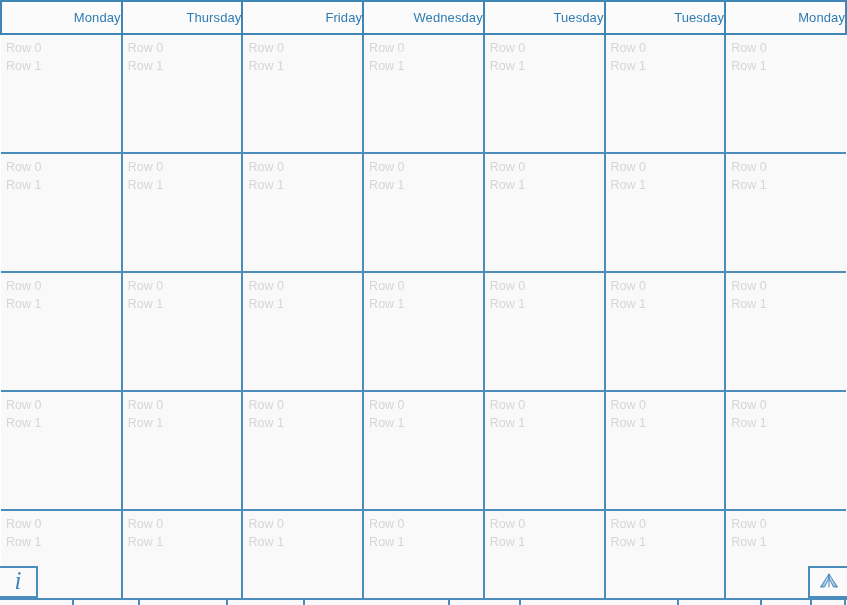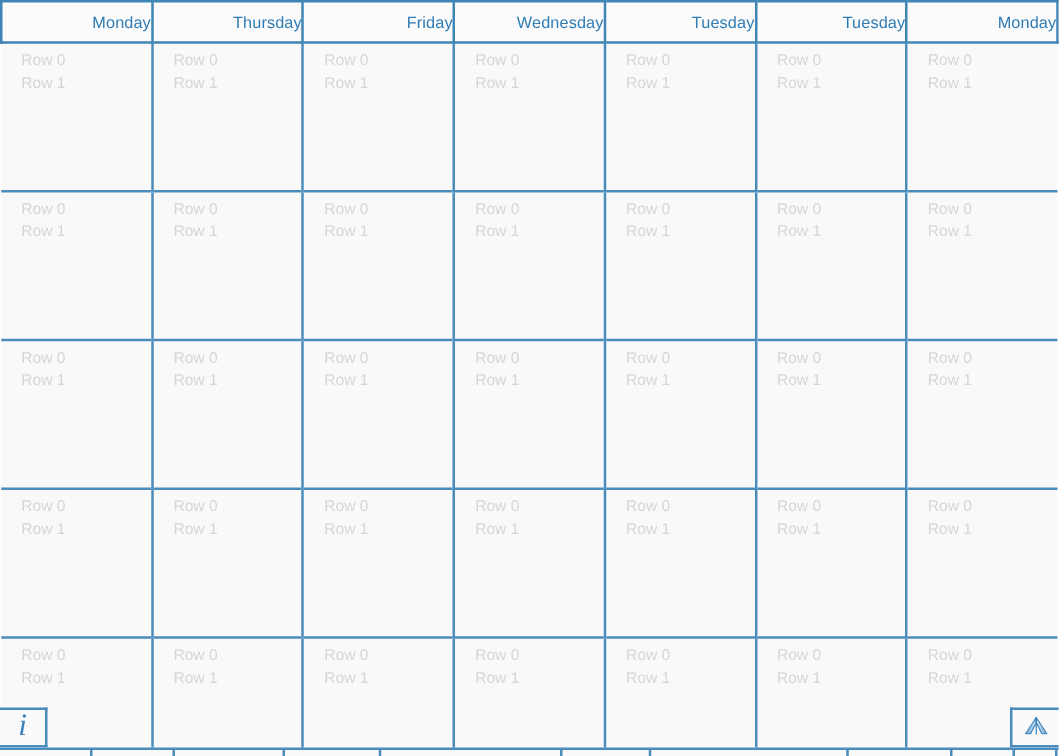--- a/index.html
+++ b/index.html
@@ -41,21 +41,21 @@
     color: #2f7cb4;
     font-size: 13px;
     font-weight: normal;
     text-align: right;
     vertical-align: middle;
     letter-spacing: 0.1px;
   }
 
   .cal-body td {
     height: 113px;
-    padding: 4px 0 0 16px;
+    padding: 4px 0 0 5px;
     background: #f9f9f9;
     border-top: 2px solid #4a8cbc;
     border-bottom: 0;
     border-left: 2px solid #4a8cbc;
     border-right: 0;
     vertical-align: top;
     overflow: hidden;
   }
 
   .cal-body tr td:first-child {

